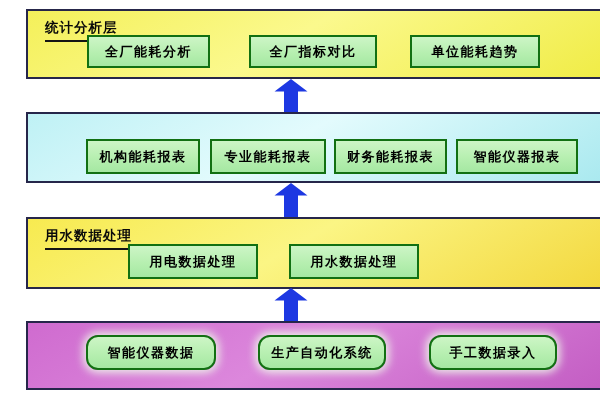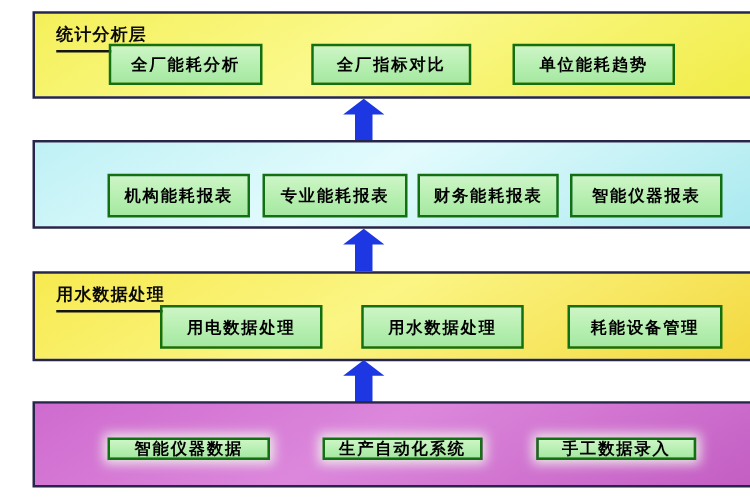--- a/index.html
+++ b/index.html
@@ -15,21 +15,21 @@
   .layer-label{position:absolute;top:8px;left:17px;font-size:13.5px;font-weight:bold;color:#0a0a0a;
     letter-spacing:1px;border-bottom:2px solid #141414;padding:0 30px 3px 0;white-space:nowrap;}
 
   .box{position:absolute;box-sizing:border-box;border:2px solid #127012;
     background:linear-gradient(180deg,#cdf5c6 0%,#b6efb0 55%,#a5e8a2 100%);
     display:flex;align-items:center;justify-content:center;
     font-size:13px;font-weight:bold;color:#000;letter-spacing:1.5px;white-space:nowrap;}
   .layer-l1 .box{top:24px;height:33px;}
   .layer-l2 .box{top:25px;height:35px;}
   .layer-l3 .box{top:25px;height:35px;}
-  .layer-l4 .box{top:27px;height:18px;box-shadow:0 0 9px 3px rgba(240,255,235,0.85);}
+  .layer-l4 .box{top:12px;height:35px;box-shadow:0 0 9px 3px rgba(240,255,235,0.85);border-radius:12px;}
 
   .arrow{position:absolute;left:274px;width:34px;}
   .arrow-a1{top:79px;height:33px;}
   .arrow-a2{top:183px;height:34px;}
   .arrow-a3{top:288px;height:34px;}
   .arrow svg{display:block;width:100%;height:100%;}
 </style>
 </head>
 <body>
 
@@ -58,21 +58,20 @@
   <div class="arrow arrow-a2">
     <svg viewBox="0 0 34 34" preserveAspectRatio="none" aria-hidden="true">
       <polygon points="17,0 33.5,12.5 24,12.5 24,34 10,34 10,12.5 0.5,12.5" fill="#1d38e2"></polygon>
     </svg>
   </div>
 
   <section class="layer layer-l3">
     <div class="layer-label">用水数据处理</div>
     <div class="box" style="left:100px;width:130px">用电数据处理</div>
     <div class="box" style="left:261px;width:130px">用水数据处理</div>
-    <div class="box" style="left:426px;width:124px">耗能设备管理</div>
   </section>
 
   <div class="arrow arrow-a3">
     <svg viewBox="0 0 34 34" preserveAspectRatio="none" aria-hidden="true">
       <polygon points="17,0 33.5,12.5 24,12.5 24,34 10,34 10,12.5 0.5,12.5" fill="#1d38e2"></polygon>
     </svg>
   </div>
 
   <section class="layer layer-l4">
     <div class="box" style="left:58px;width:130px">智能仪器数据</div>

